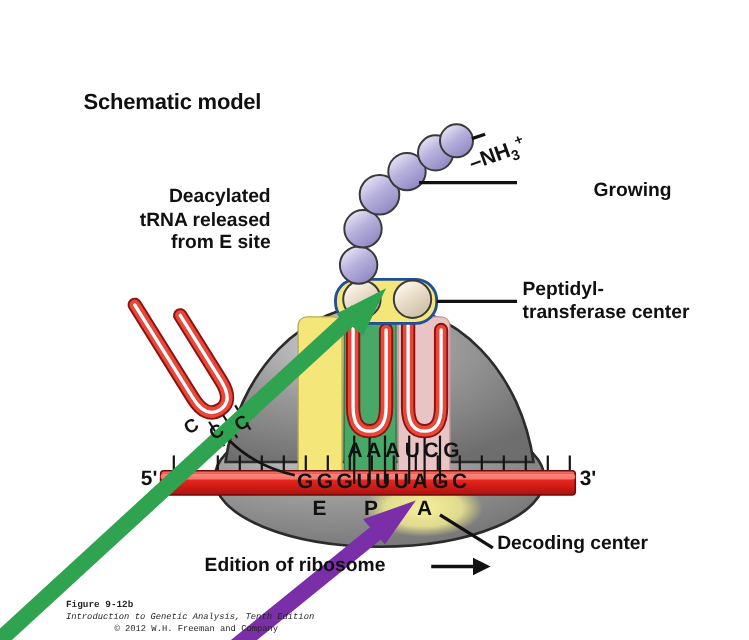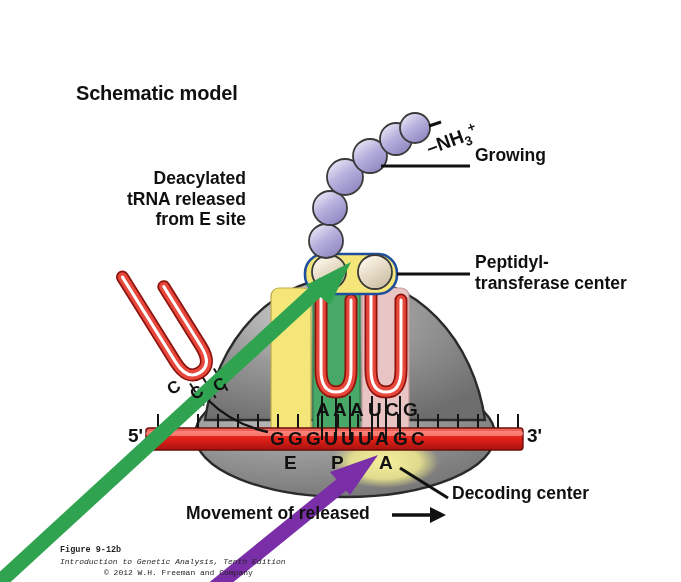--- a/index.html
+++ b/index.html
@@ -175,32 +175,32 @@
   </svg>
 
   <div class="lbl title" style="left:76px;top:82px;">Schematic model</div>
 
   <div class="lbl sidelbl" style="left:66px;top:168px;width:180px;">
     <div>Deacylated</div>
     <div>tRNA released</div>
     <div>from E site</div>
   </div>
 
-  <div class="lbl rightlbl" style="left:475px;top:145px;width:200px;">
+  <div class="lbl rightlbl" style="left:475px;top:162px;width:200px;text-align:center;">
     <div>Growing</div>
   </div>
 
   <div class="lbl rightlbl" style="left:475px;top:252px;width:205px;">
     <div>Peptidyl-</div>
     <div>transferase center</div>
   </div>
 
   <div class="lbl rightlbl" style="left:452px;top:483px;">Decoding center</div>
 
-  <div class="lbl" style="left:186px;top:503px;font-size:17.5px;">Movement of released</div>
+  <div class="lbl" style="left:186px;top:503px;font-size:17.5px;">Edition of ribosome</div>
 
   <div class="nh3" style="left:432px;top:135px;">–<span>NH</span><sub>3</sub><sup>+</sup></div>
 
   <div class="prime" style="left:128px;top:425px;">5'</div>
   <div class="prime" style="left:527px;top:425px;">3'</div>
 
   <div class="base" style="left:270px;top:428px;">G</div>
   <div class="base" style="left:288px;top:428px;">G</div>
   <div class="base" style="left:306px;top:428px;">G</div>
   <div class="base" style="left:324px;top:428px;">U</div>

